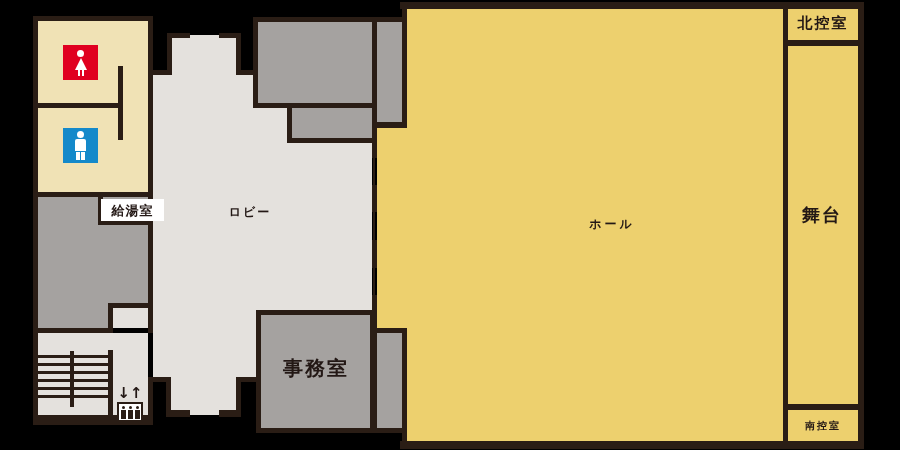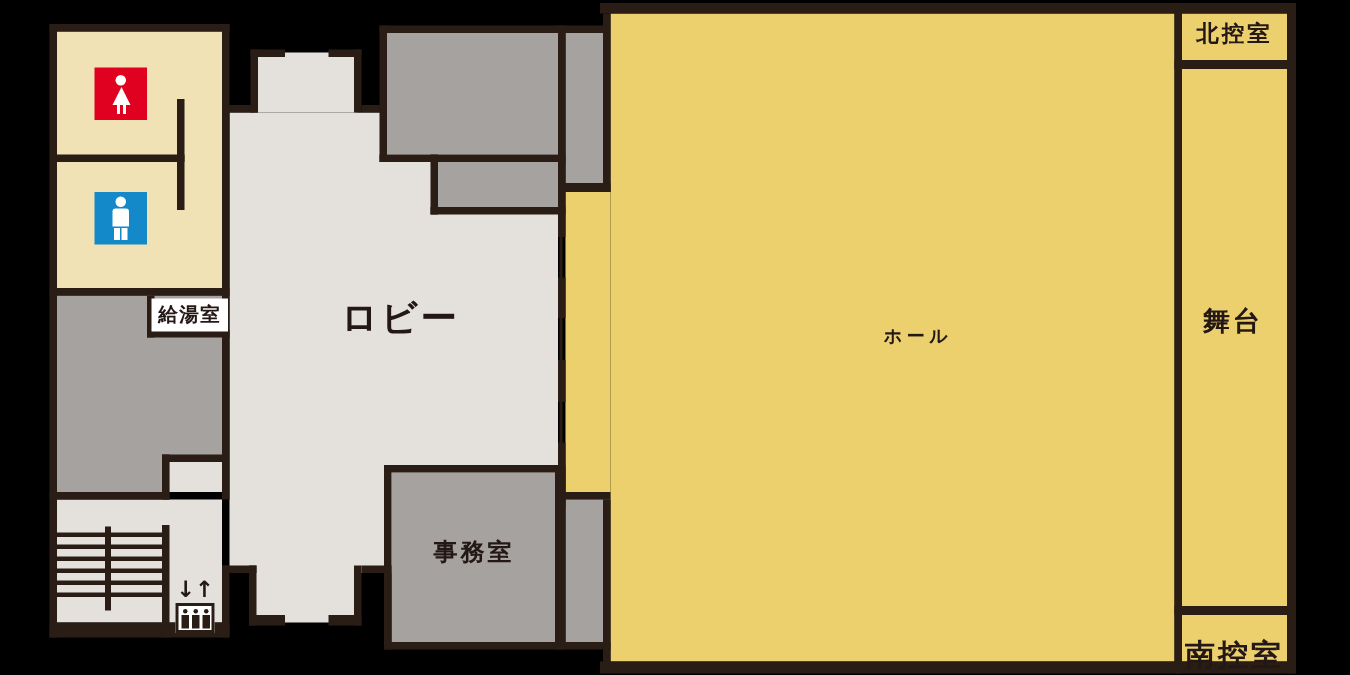--- a/index.html
+++ b/index.html
@@ -153,24 +153,24 @@
   </div>
   <div class="ticon t-m" style="left:63px;top:128px">
     <span class="phead"></span>
     <span class="pbody"></span>
     <span class="mlegs">
         <i></i>
         <i></i>
       </span>
   </div>
 
-  <div class="kbox" style="left:101px;top:199px;width:51px;height:22px">
+  <div class="kbox" style="left:101px;top:199px;width:63px;height:22px">
     <span class="lbl" style="position:static;transform:none;font-size:13px;letter-spacing:1px">給湯室</span>
   </div>
 
   <div class="lbl" style="left:612px;top:224px;font-size:12px;letter-spacing:3px">ホール</div>
-  <div class="lbl" style="left:267px;top:212px;font-size:24px;letter-spacing:2px">ロビー</div>
+  <div class="lbl" style="left:250px;top:212px;font-size:12px;letter-spacing:2px">ロビー</div>
   <div class="lbl" style="left:822px;top:215px;font-size:18px;letter-spacing:2px">舞台</div>
   <div class="lbl" style="left:823px;top:23px;font-size:15px;letter-spacing:2px">北控室</div>
-  <div class="lbl" style="left:823px;top:436px;font-size:20px;letter-spacing:2px">南控室</div>
-  <div class="lbl" style="left:316px;top:368px;font-size:16px;letter-spacing:2px">事務室</div>
+  <div class="lbl" style="left:823px;top:426px;font-size:10px;letter-spacing:2px">南控室</div>
+  <div class="lbl" style="left:316px;top:368px;font-size:20px;letter-spacing:2px">事務室</div>
 
 </div>
 
 </body></html>

